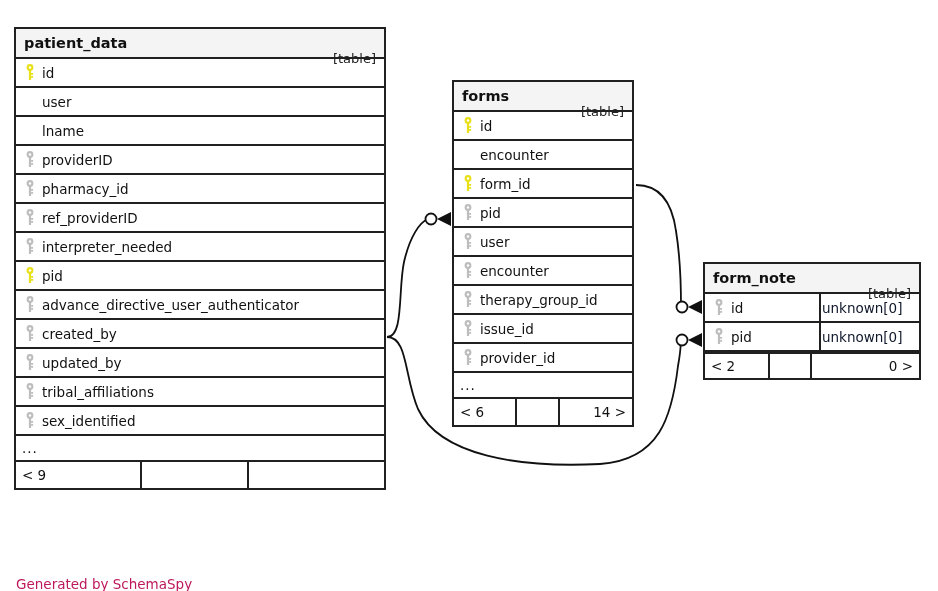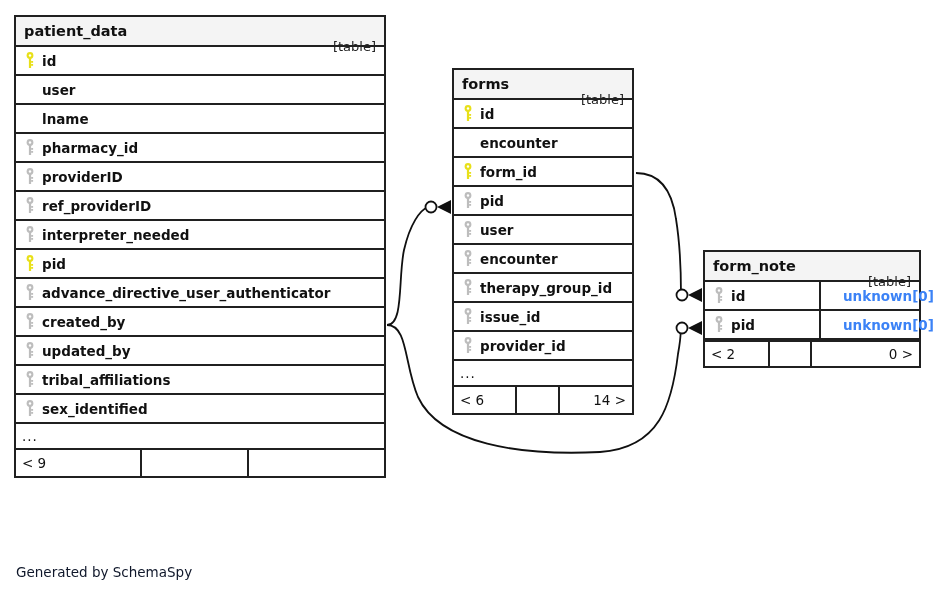--- a/index.html
+++ b/index.html
@@ -4,21 +4,21 @@
 <style>
   html,body{margin:0;padding:0;}
   body{
     width:938px;height:591px;
     background:#ffffff;
     font-family:"DejaVu Sans","Liberation Sans",sans-serif;
     position:relative;
     overflow:hidden;
     -webkit-font-smoothing:antialiased;
   }
-  #canvas{position:absolute;left:0;top:4px;width:938px;height:510px;}
+  #canvas{position:absolute;left:0;top:16px;width:938px;height:510px;}
   svg.links{position:absolute;left:0;top:0;width:938px;height:591px;pointer-events:none;}
 
   .table-box{
     position:absolute;
     background:#ffffff;
     border:2px solid #202020;
     box-sizing:border-box;
     z-index:5;
   }
   .tbl-header{
@@ -40,39 +40,38 @@
     font-size:13px;
     color:#222;
     margin-top:30px;
   }
   .col-row{
     height:29px;
     box-sizing:border-box;
     border-bottom:2px solid #202020;
     display:flex;
     align-items:center;
-    font-weight:bold;
   }
   .col-row:last-child{border-bottom:none;}
   .col-main{
     flex:1 1 auto;
     display:flex;
     align-items:center;
     padding-left:6px;
     min-width:0;
     height:100%;
   }
   .col-type{
     flex:0 0 auto;
     border-left:2px solid #202020;
     height:100%;
     display:flex;align-items:center;
-    padding:0 22px;
+    padding:0 1px;
     font-size:13.5px;
-    color:#3b82f6;
+    color:#0f172a;
     box-sizing:border-box;
   }
   .keyslot{
     width:16px;height:18px;
     flex:0 0 auto;
     display:flex;align-items:center;justify-content:center;
     margin-right:4px;
   }
   .col-label{
     font-size:13.5px;
@@ -102,21 +101,21 @@
     padding:0 6px;
   }
   .footer-cell.left{justify-content:flex-start;}
   .footer-cell.mid{border-left:2px solid #202020;border-right:2px solid #202020;}
   .footer-cell.right{justify-content:flex-end;flex:1 1 auto;}
 
   .caption{
     position:absolute;
     left:16px;top:560px;
     font-size:13.5px;
-    color:#0f172a;
+    color:#be185d;
   }
 </style>
 </head>
 <body>
 
 <div id="canvas">
 
   <svg class="links" viewBox="0 0 938 591" xmlns="http://www.w3.org/2000/svg">
     <g fill="none" stroke="#101010" stroke-width="1.8">
 
@@ -167,45 +166,45 @@
         </div>
     </div>
     <div class="col-row">
       <div class="col-main">
           <span class="keyslot"></span>
         <span class="col-label">lname</span>
         </div>
     </div>
     <div class="col-row">
       <div class="col-main">
+          <span class="keyslot">
+        <svg width="10" height="17" viewBox="0 0 10 17">
+              <circle cx="5" cy="3.5" r="3.4" fill="#bdbdbd"></circle>
+              <circle cx="5" cy="3.5" r="1.2" fill="#ffffff"></circle>
+              <rect x="3.9" y="6" width="2.2" height="10" fill="#bdbdbd"></rect>
+              <rect x="6.1" y="9" width="2" height="1.8" fill="#bdbdbd"></rect>
+              <rect x="6.1" y="12" width="2" height="1.8" fill="#bdbdbd"></rect>
+            </svg>
+          </span>
+        <span class="col-label">providerID</span>
+        </div>
+    </div>
+    <div class="col-row">
+      <div class="col-main">
         <span class="keyslot">
           <svg width="10" height="17" viewBox="0 0 10 17">
               <circle cx="5" cy="3.5" r="3.4" fill="#bdbdbd"></circle>
               <circle cx="5" cy="3.5" r="1.2" fill="#ffffff"></circle>
               <rect x="3.9" y="6" width="2.2" height="10" fill="#bdbdbd"></rect>
               <rect x="6.1" y="9" width="2" height="1.8" fill="#bdbdbd"></rect>
               <rect x="6.1" y="12" width="2" height="1.8" fill="#bdbdbd"></rect>
             </svg>
         </span>
         <span class="col-label">pharmacy_id</span>
       </div>
-    </div>
-    <div class="col-row">
-      <div class="col-main">
-          <span class="keyslot">
-        <svg width="10" height="17" viewBox="0 0 10 17">
-              <circle cx="5" cy="3.5" r="3.4" fill="#bdbdbd"></circle>
-              <circle cx="5" cy="3.5" r="1.2" fill="#ffffff"></circle>
-              <rect x="3.9" y="6" width="2.2" height="10" fill="#bdbdbd"></rect>
-              <rect x="6.1" y="9" width="2" height="1.8" fill="#bdbdbd"></rect>
-              <rect x="6.1" y="12" width="2" height="1.8" fill="#bdbdbd"></rect>
-            </svg>
-          </span>
-        <span class="col-label">providerID</span>
-        </div>
     </div>
     <div class="col-row">
       <div class="col-main">
           <span class="keyslot">
         <svg width="10" height="17" viewBox="0 0 10 17">
               <circle cx="5" cy="3.5" r="3.4" fill="#bdbdbd"></circle>
               <circle cx="5" cy="3.5" r="1.2" fill="#ffffff"></circle>
               <rect x="3.9" y="6" width="2.2" height="10" fill="#bdbdbd"></rect>
               <rect x="6.1" y="9" width="2" height="1.8" fill="#bdbdbd"></rect>
               <rect x="6.1" y="12" width="2" height="1.8" fill="#bdbdbd"></rect>

